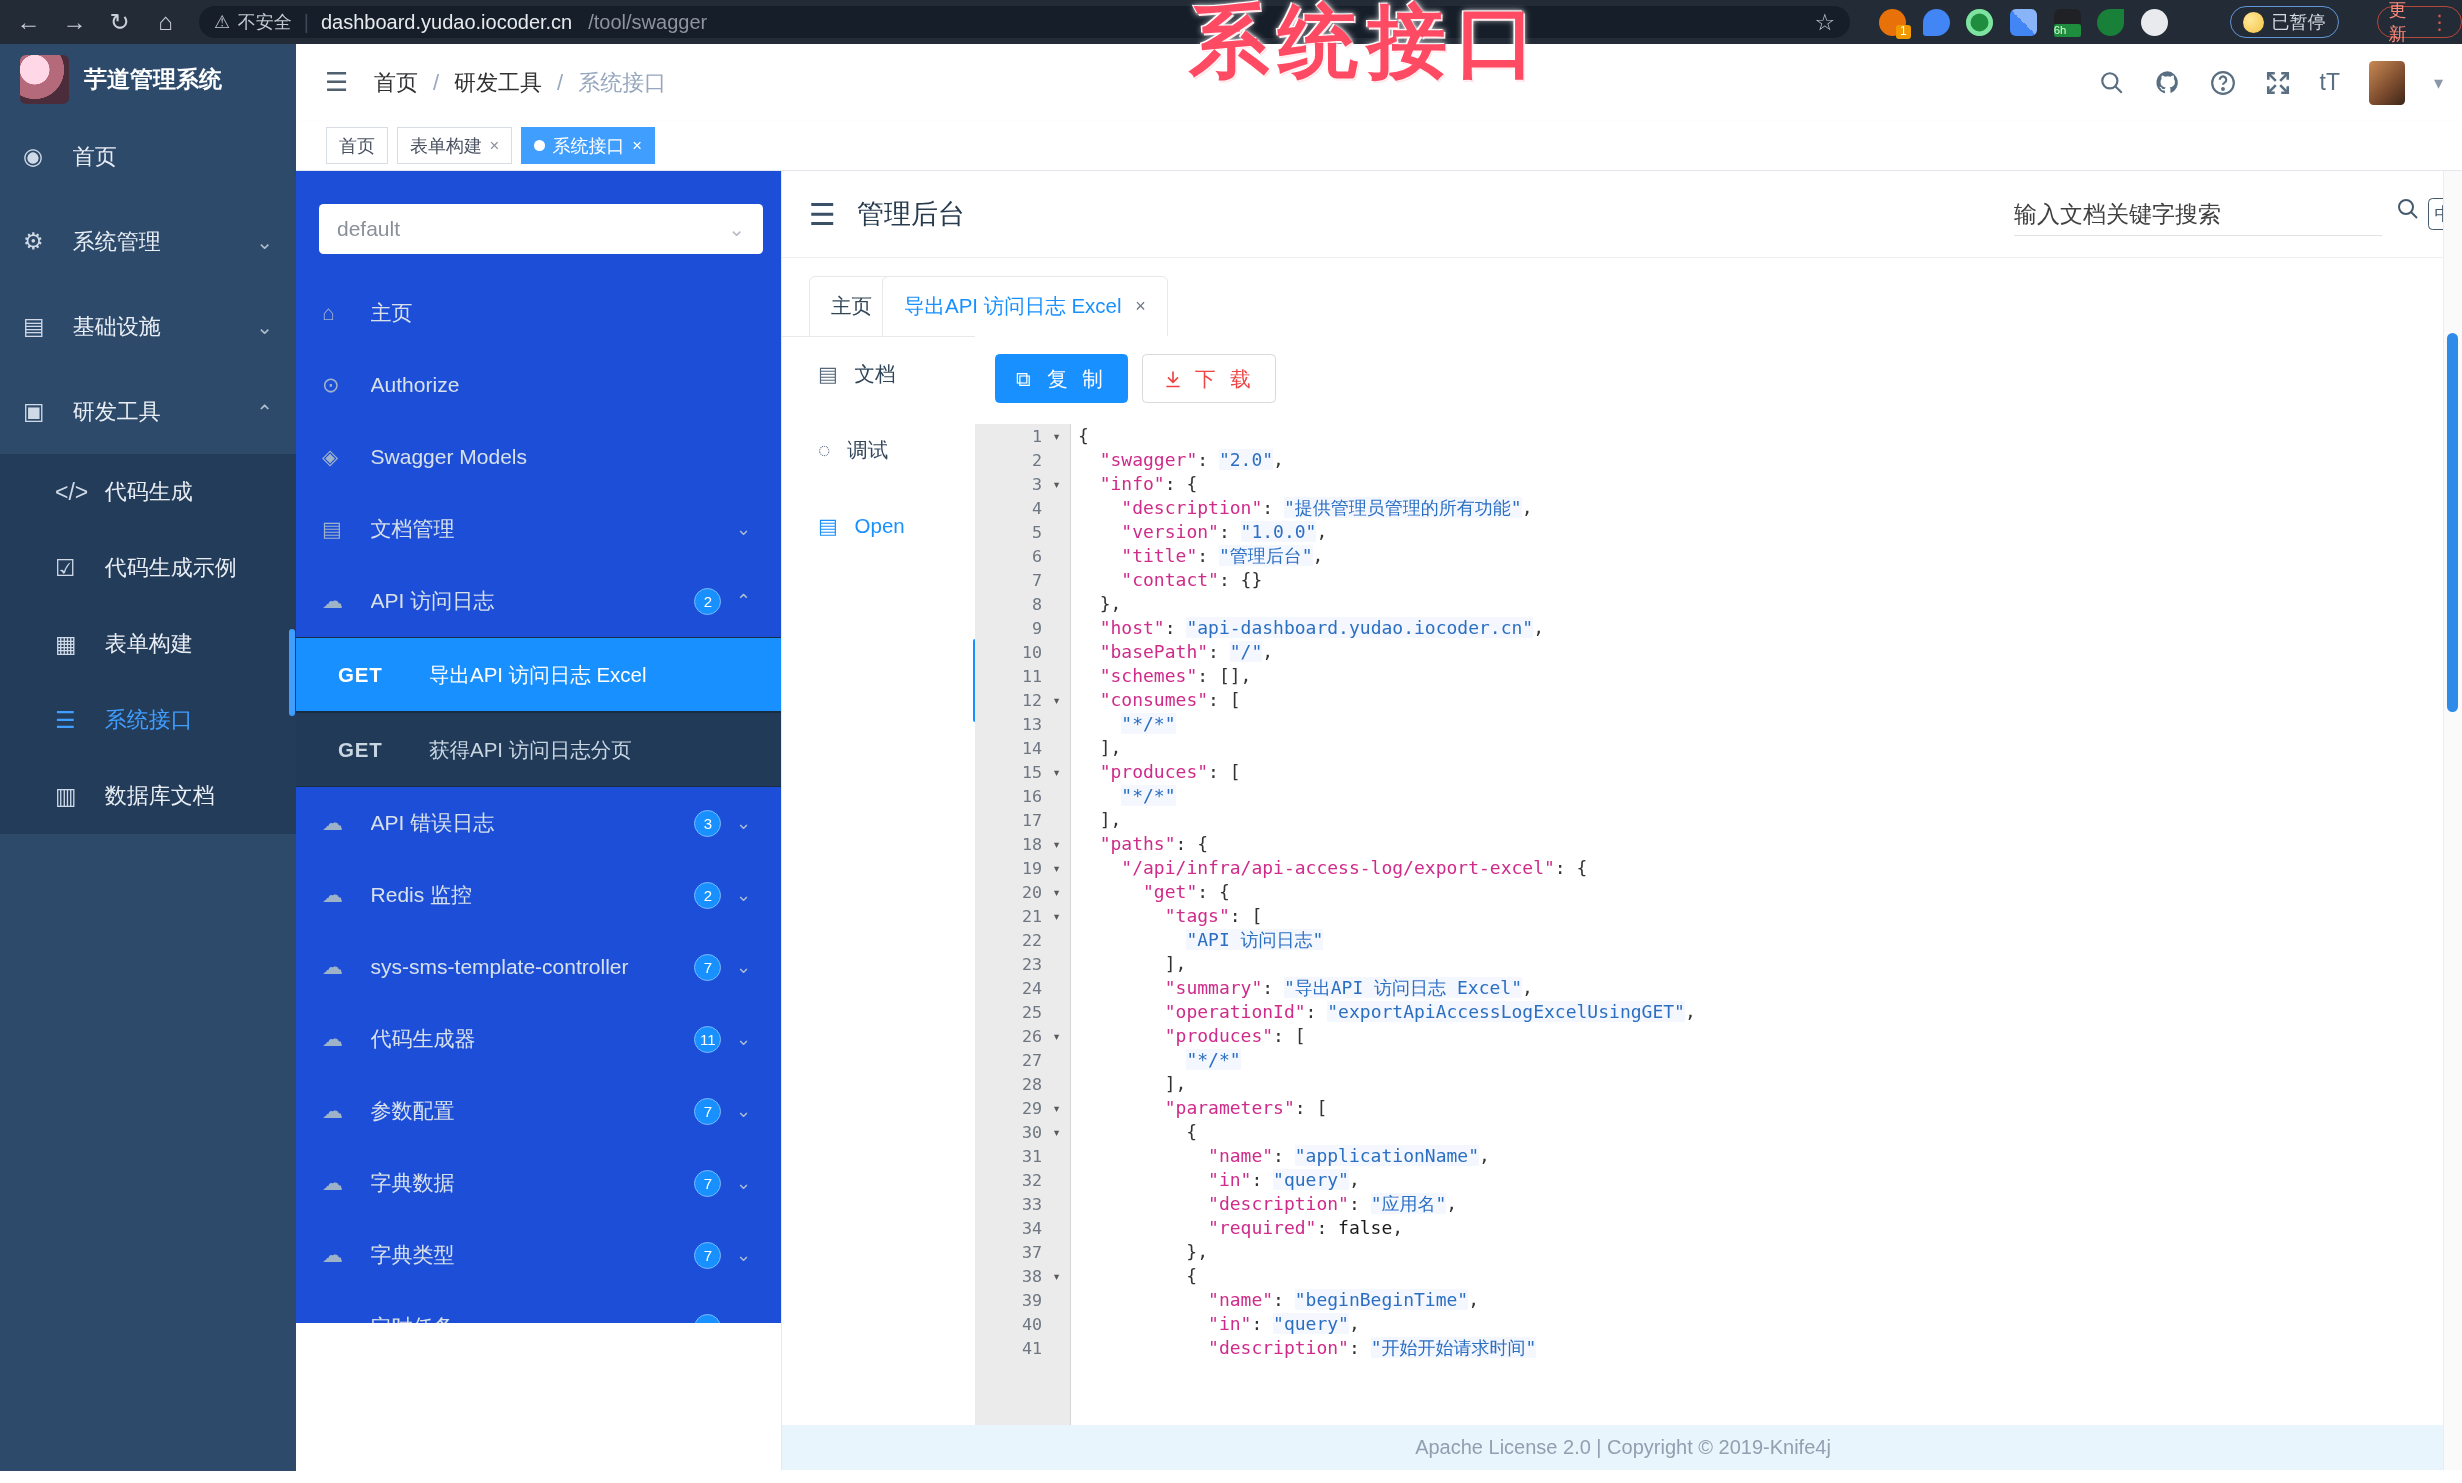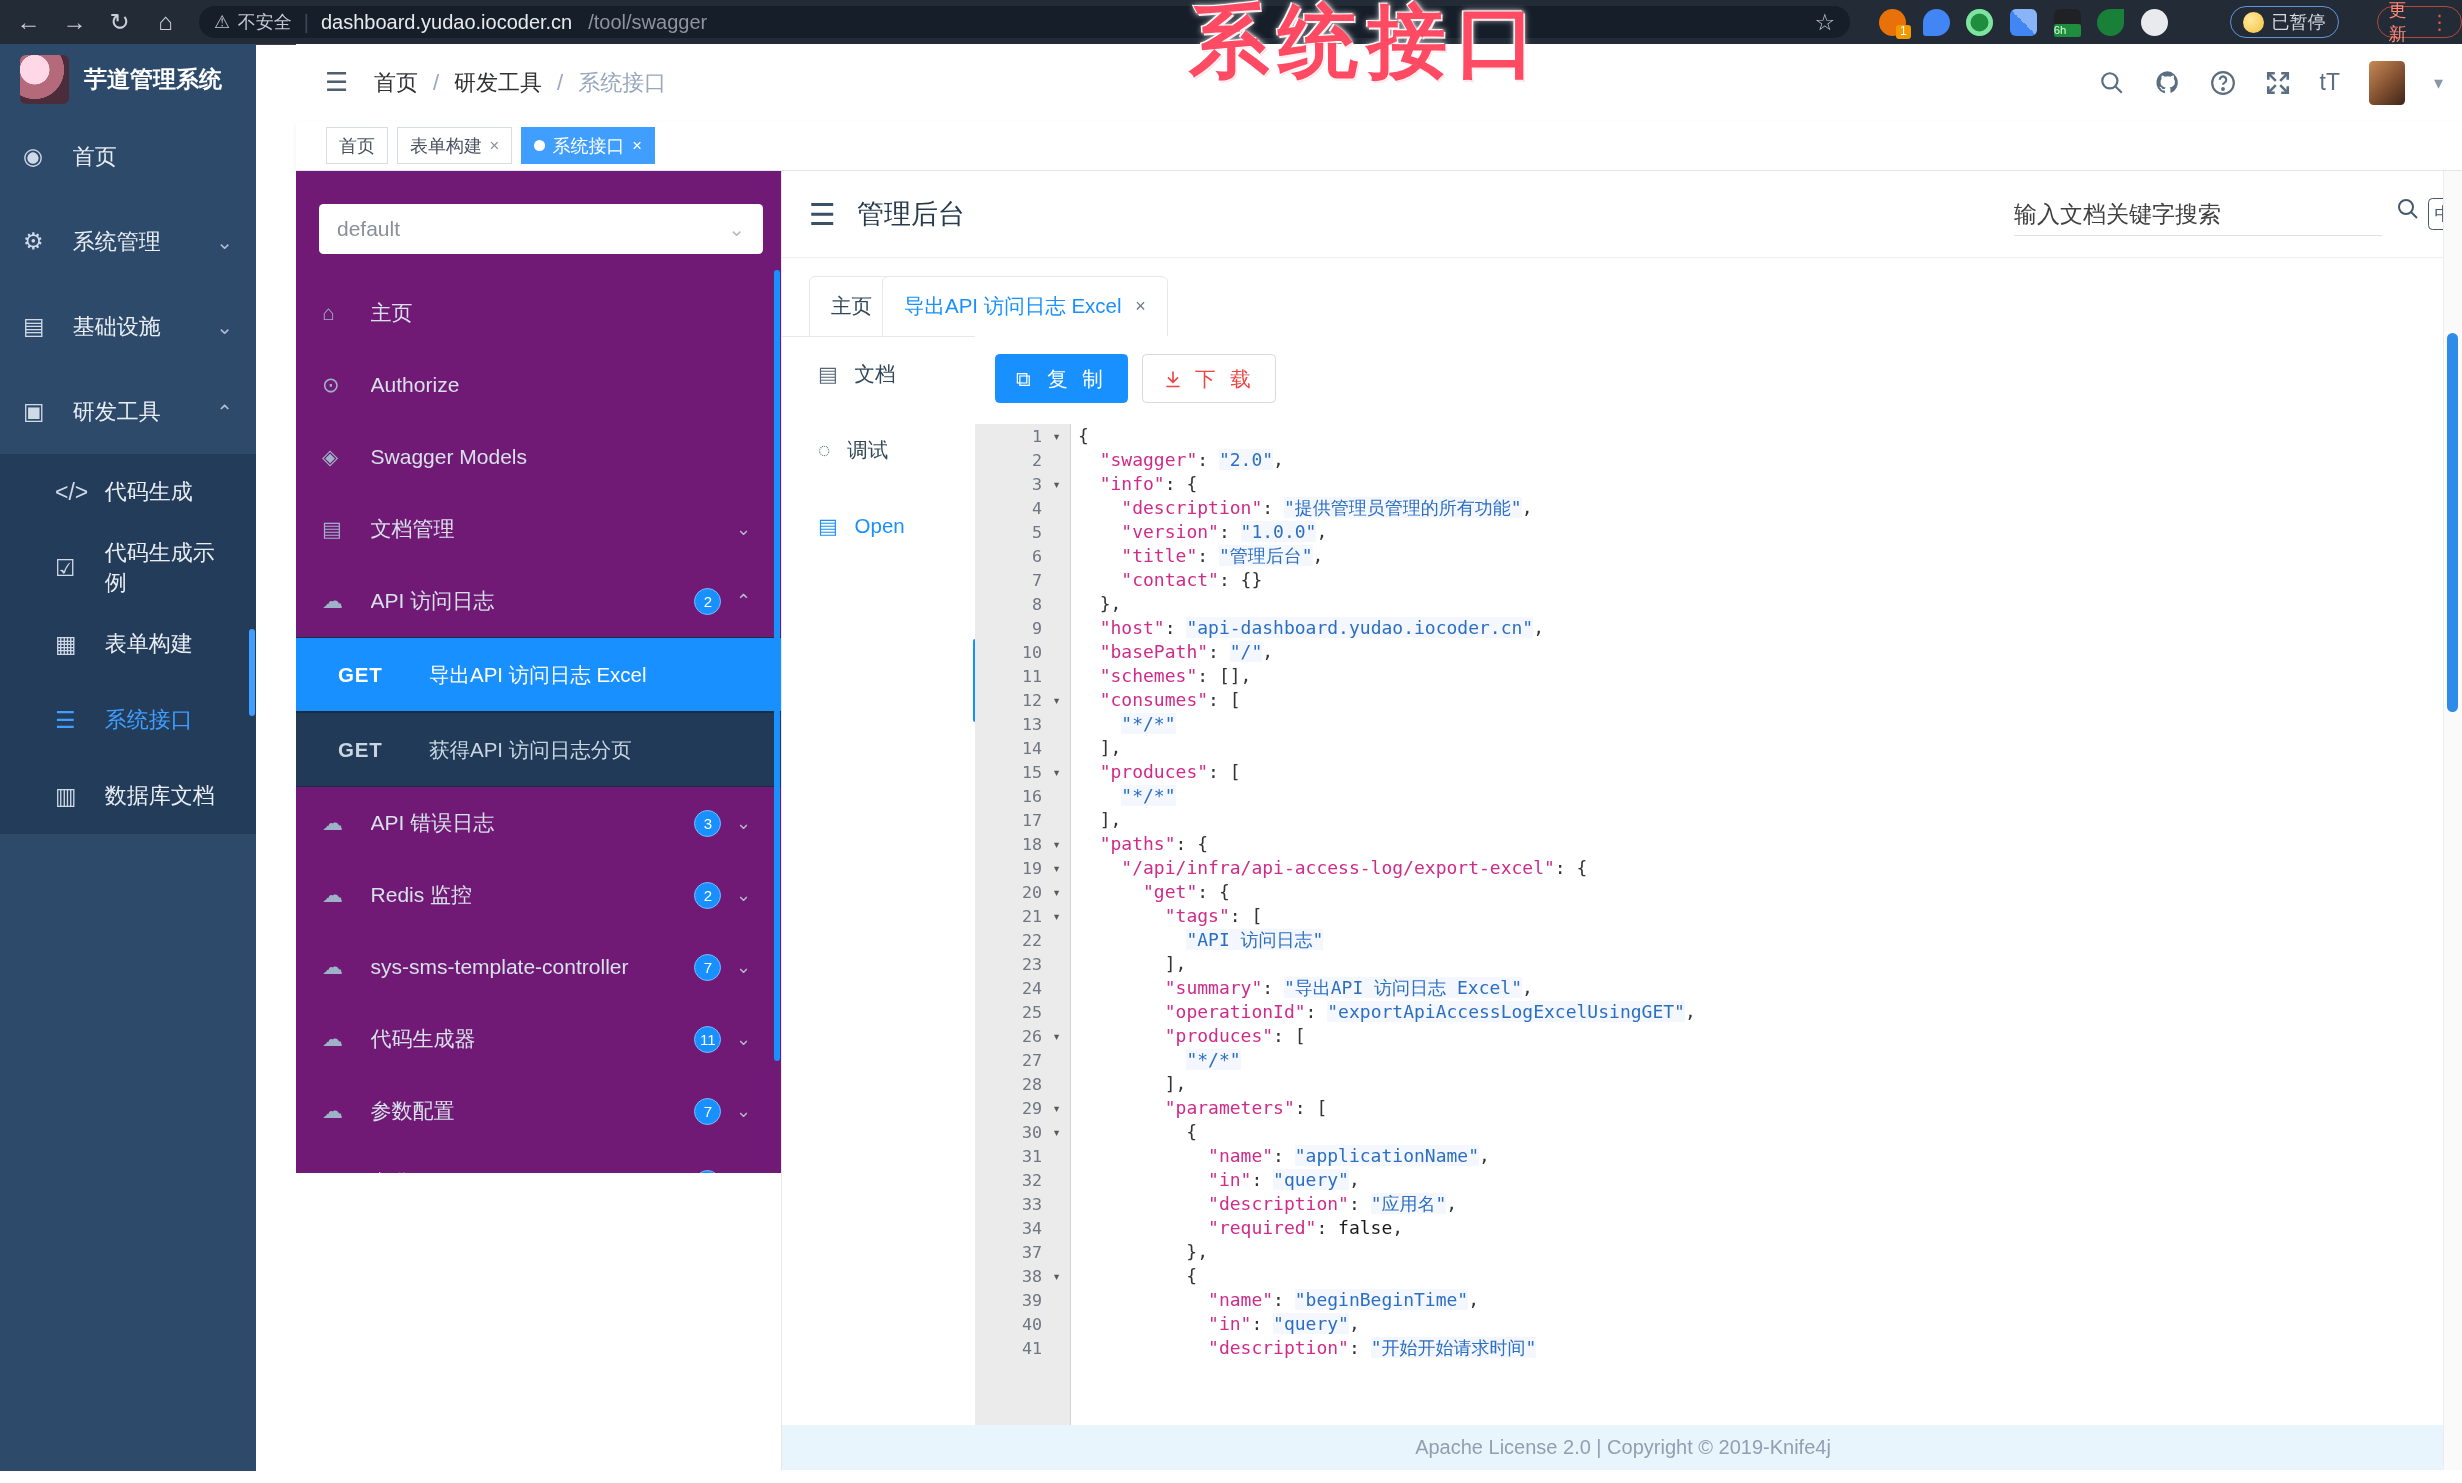--- a/index.html
+++ b/index.html
@@ -23,36 +23,36 @@
   .paused{position:absolute;left:2230px;top:6px;height:32px;border:1.5px solid #5f96d8;border-radius:16px;
           display:flex;align-items:center;gap:7.6px;padding:0 12px;box-sizing:border-box;color:#d5dbe1;font-size:18px;}
   .face{width:21px;height:21px;border-radius:50%;background:radial-gradient(circle at 35% 35%,#ffe89a,#f5c342);}
   .update{position:absolute;left:2377px;top:6px;height:32px;border:1.5px solid #b5473a;border-radius:16px;
           display:flex;align-items:center;gap:9px;padding:0 10.6px;box-sizing:border-box;color:#ff8a7a;font-size:18px;}
   .update .dots{color:#e2574c;font-size:20px;letter-spacing:0.8px;}
   
   .watermark{position:absolute;left:1189px;top:-10.6px;z-index:99;font-size:80px;font-weight:bold;letter-spacing:9px;
      color:#ff4a63;text-shadow:0 0 3px #fff,0 0 7.6px #fff,1.5px 1.5px 0 #ffd9de,-1.5px -1.5px 0 #fff;pointer-events:none;}
   
-  .sidebar{position:absolute;left:0;top:44px;width:256px;height:1427px;background:#2d4a6b;color:#e9eef4;}
+  .sidebar{position:absolute;left:0;top:44px;width:296px;height:1427px;background:#2d4a6b;color:#e9eef4;}
   .logo-row{display:flex;align-items:center;gap:15px;padding:10.6px 20px;height:49px;}
   .logo-img{width:49px;height:49px;border-radius:6px;background:
       radial-gradient(circle at 30% 30%,#ffd7e6 0 30%,#b46a7a 31% 60%,#4a2c3a 61%);}
   .logo-title{font-size:23px;font-weight:bold;color:#fff;}
   .menu-item{height:85px;display:flex;align-items:center;padding:0 23px;font-size:22px;color:#e9eef4;}
   .menu-item .mi-icon{width:33px;font-size:23px;color:#cfdae6;}
   .menu-item .mi-label{margin-left:16.7px;flex:1;}
   .menu-item .mi-chev{color:#aebdcc;font-size:20px;}
   .submenu{background:#233c5a;}
   .submenu .menu-item{height:76px;padding-left:55px;}
   .submenu .menu-item.active{color:#409eff;}
   .submenu .menu-item.active .mi-icon{color:#409eff;}
   .side-thumb{position:absolute;right:1.5px;top:585px;width:6px;height:87px;border-radius:3px;background:#409eff;}
   
-  .api-side{position:absolute;left:296px;top:171px;width:485px;height:1002px;background:#701a75;overflow:hidden;}
+  .api-side{position:absolute;left:296px;top:171px;width:485px;height:1152px;background:#1d4ed8;overflow:hidden;padding-left:8px;}
   .k-select{position:absolute;left:23px;top:33px;width:444px;height:50px;background:#fff;border-radius:4.5px;
             display:flex;align-items:center;padding:0 18px;box-sizing:border-box;font-size:21px;color:#8a9099;}
   .k-select .caret{margin-left:auto;color:#b6bcc4;font-size:20px;}
   .k-list{position:absolute;left:0;top:106px;width:485px;}
   .k-item{height:72px;display:flex;align-items:center;padding:0 26px;font-size:21px;color:#d7e1ea;}
   .k-item .ki-icon{width:35px;font-size:21px;color:#9fb3c8;}
   .k-item .ki-label{margin-left:13.6px;flex:1;white-space:nowrap;overflow:hidden;text-overflow:ellipsis;}
   .badge{min-width:27px;height:27px;border-radius:13.6px;background:#1890ff;border:1.5px solid #79bbff;color:#fff;
          font-size:15px;display:flex;align-items:center;justify-content:center;padding:0 3px;box-sizing:border-box;margin-right:10.6px;}
   .ki-chev{color:#aebdcc;font-size:18px;width:23px;text-align:center;}

